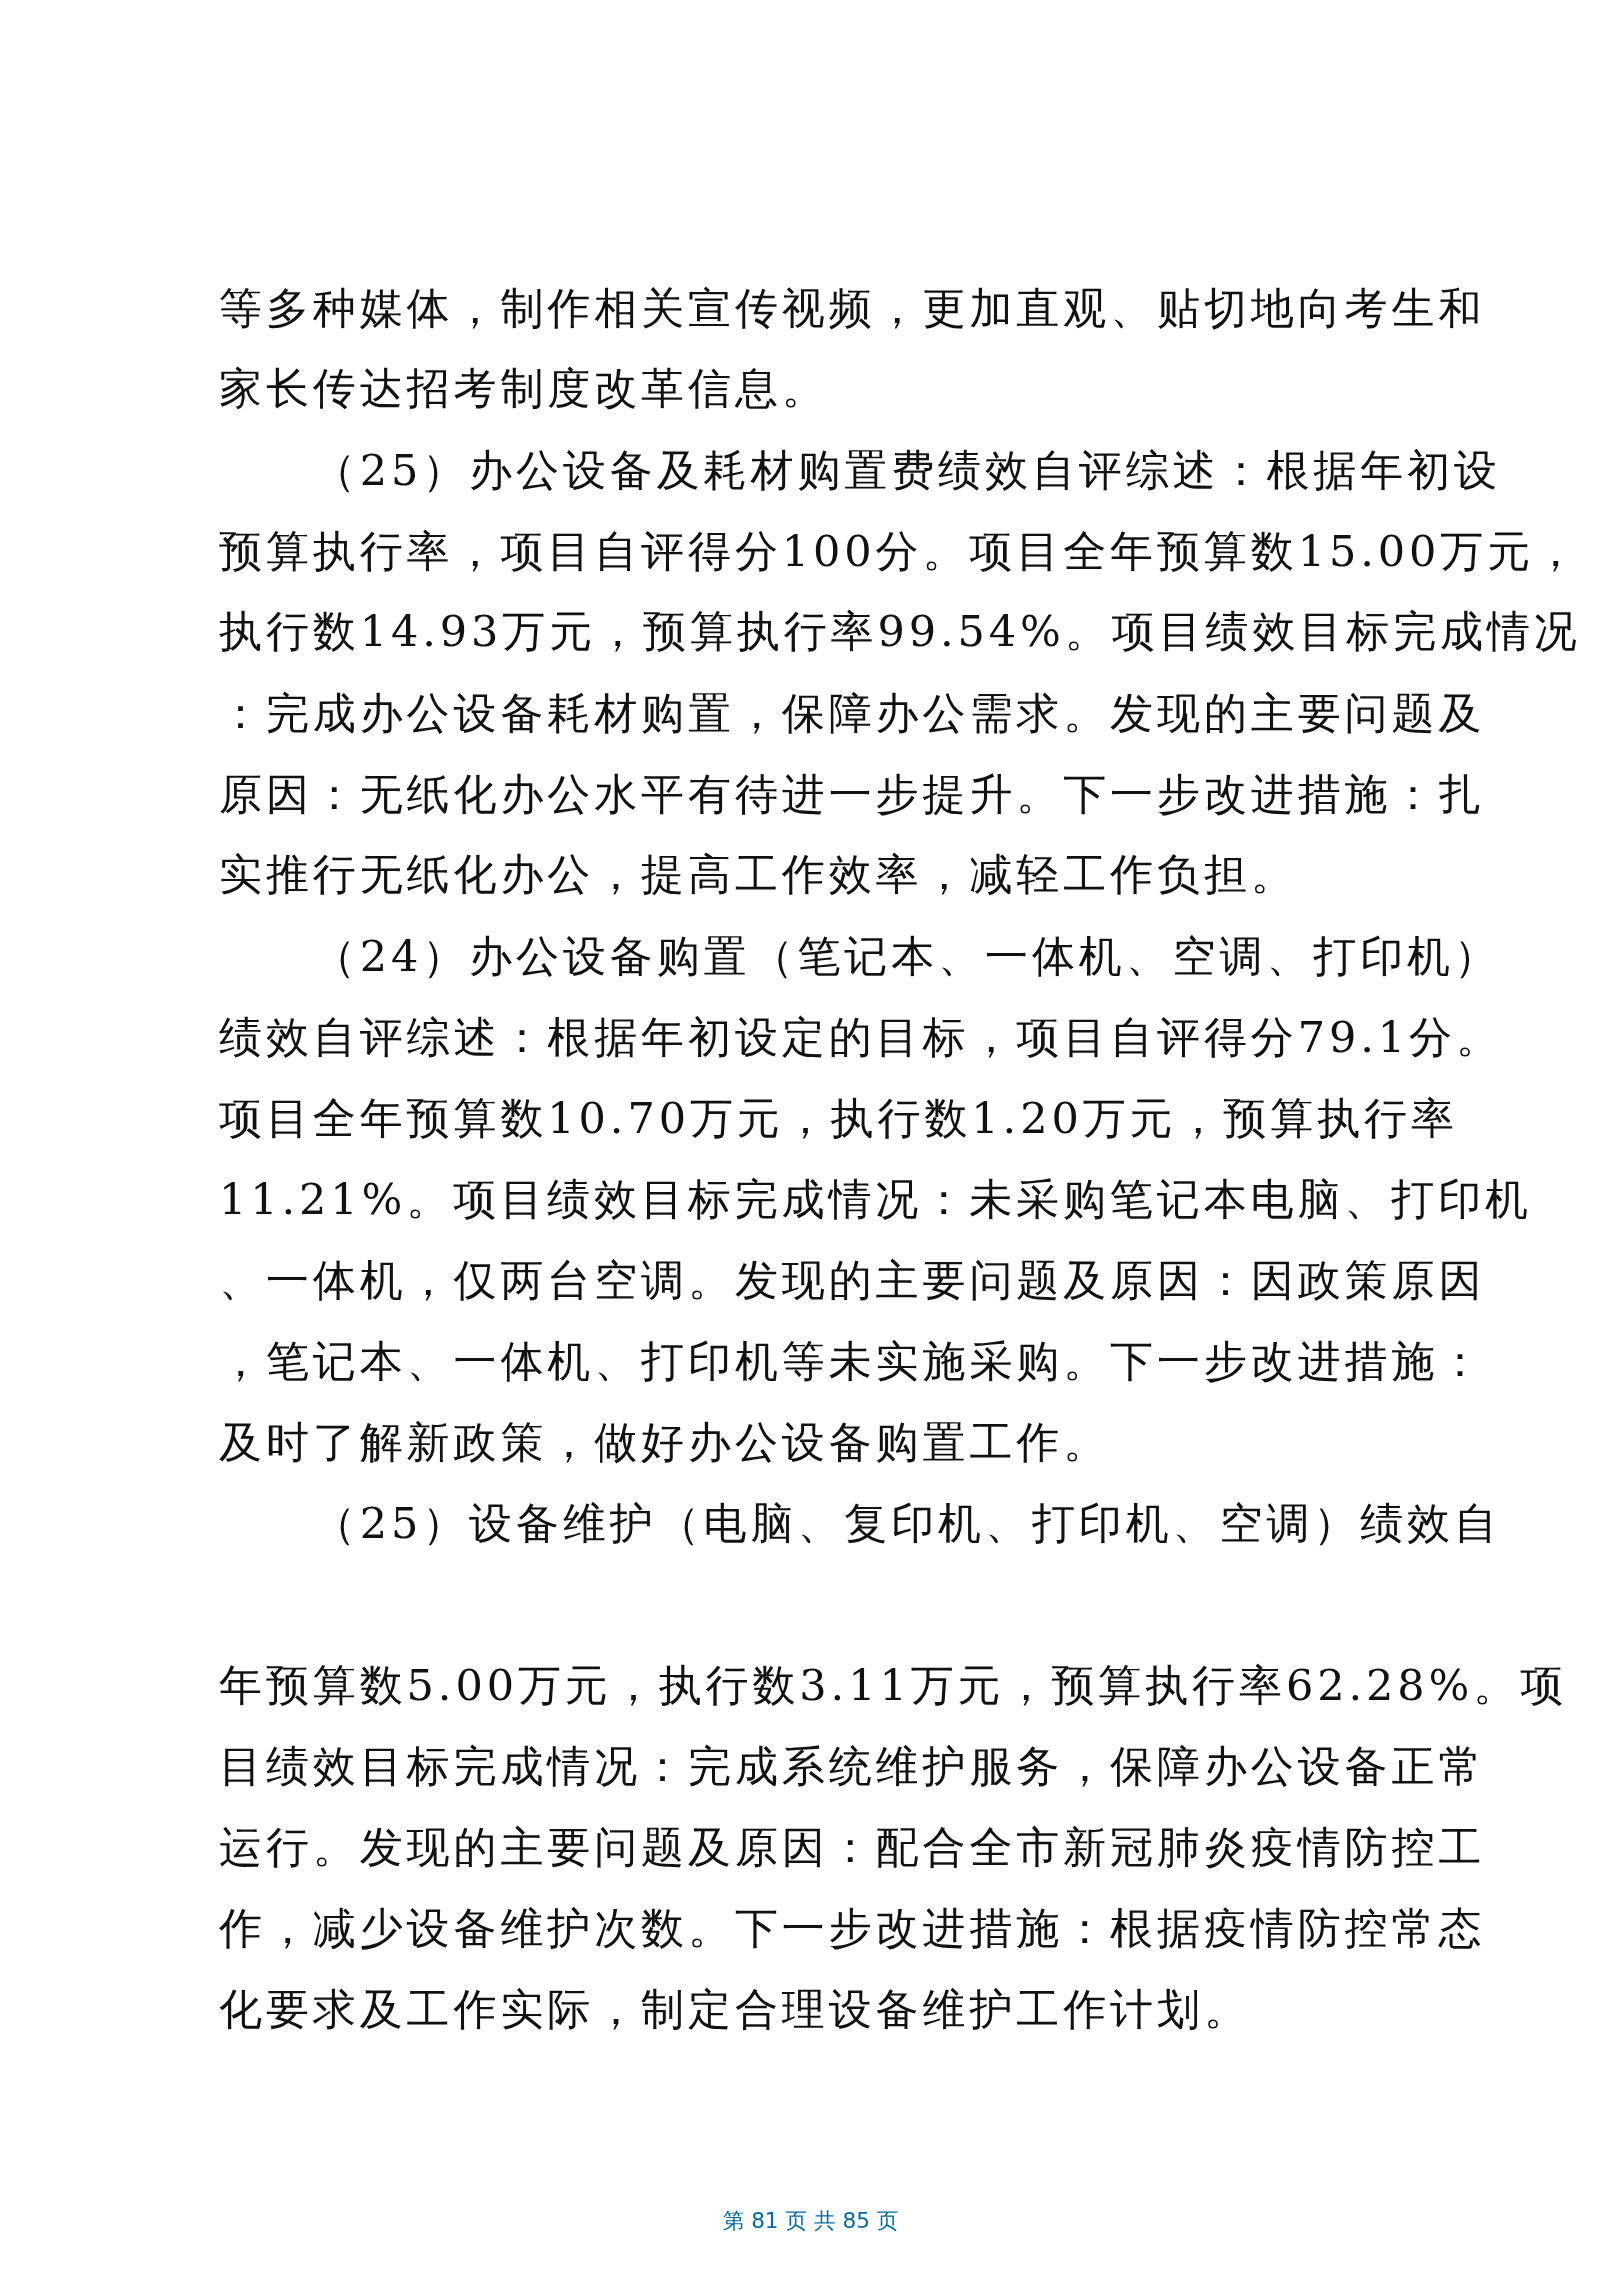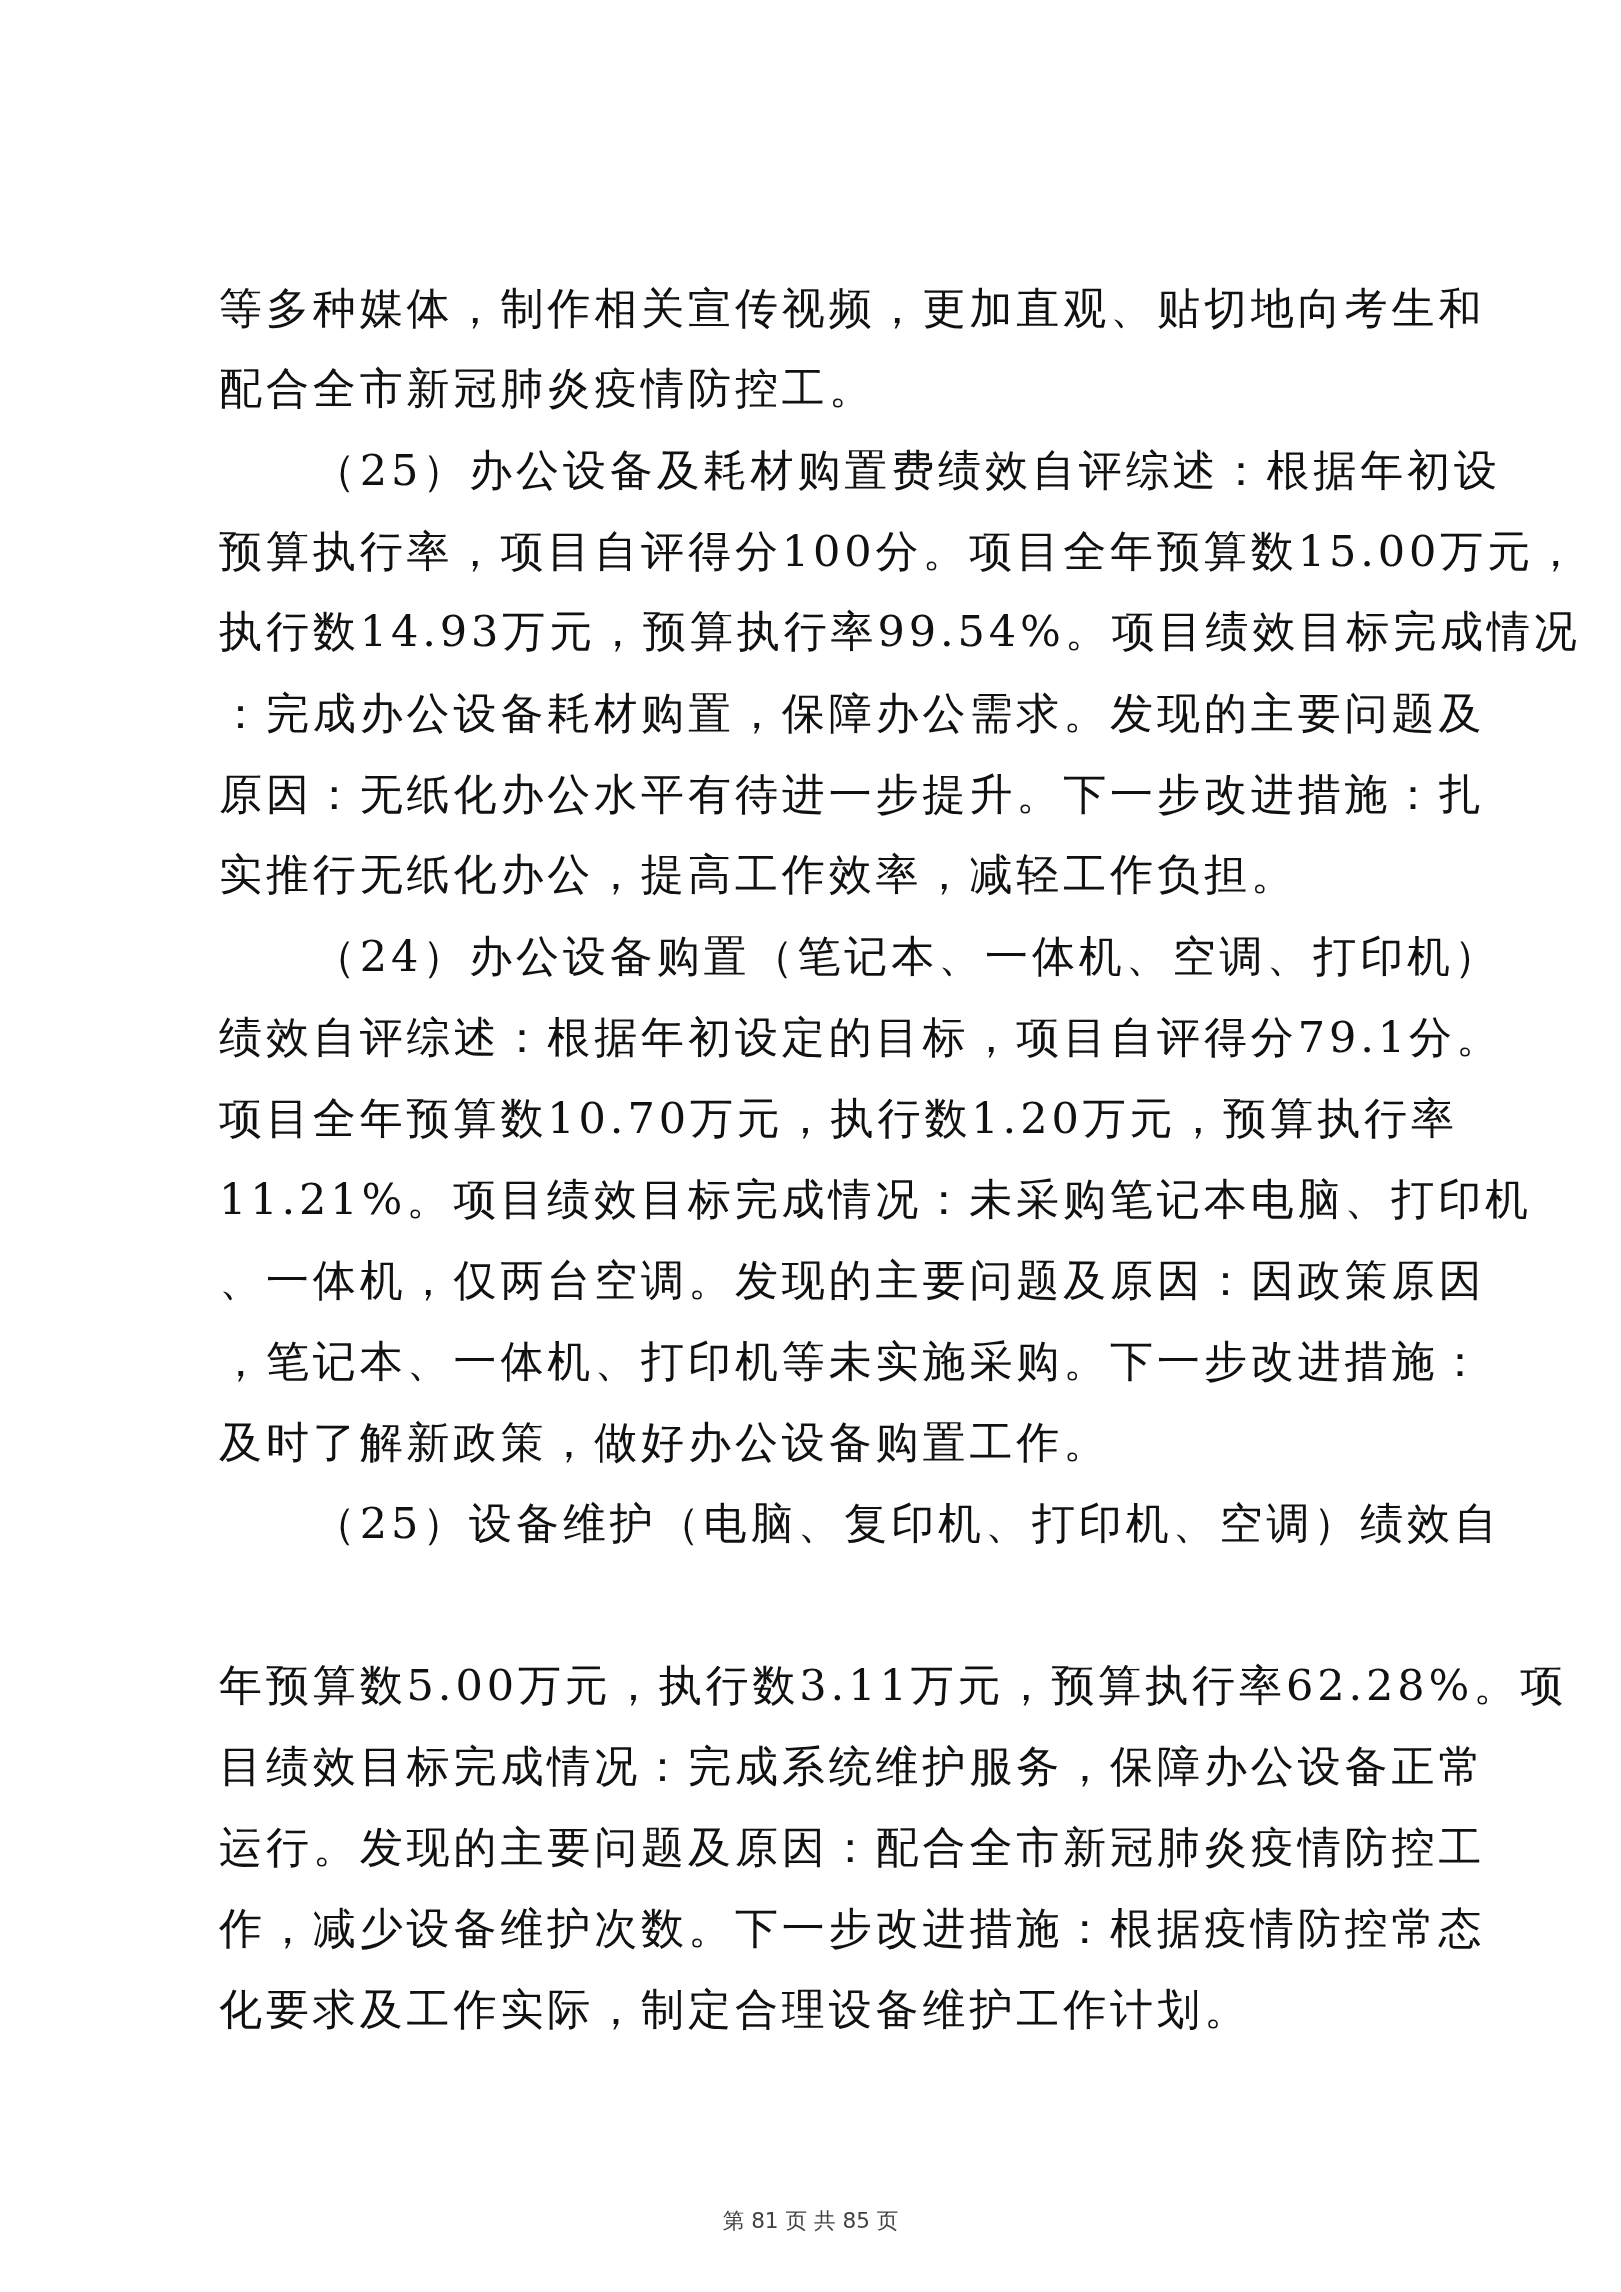--- a/index.html
+++ b/index.html
@@ -17,29 +17,29 @@
     white-space: nowrap;
     letter-spacing: 3.9px;
   }
   .footer {
     position: absolute;
     left: 0; width: 1621px;
     top: 2178px;
     text-align: center;
     font-family: "DejaVu Sans", "Liberation Sans", sans-serif;
     font-size: 21.6px;
-    color: #404040;
+    color: #0369a1;
   }
 </style>
 </head>
 <body>
 
 <div class="page">
   <div class="line" style="top:251px">等多种媒体，制作相关宣传视频，更加直观、贴切地向考生和</div>
-  <div class="line" style="top:331px">配合全市新冠肺炎疫情防控工。</div>
+  <div class="line" style="top:331px">家长传达招考制度改革信息。</div>
   <div class="line" style="top:413px">　　（25）办公设备及耗材购置费绩效自评综述：根据年初设</div>
   <div class="line" style="top:494px">预算执行率，项目自评得分100分。项目全年预算数15.00万元，</div>
   <div class="line" style="top:574px">执行数14.93万元，预算执行率99.54%。项目绩效目标完成情况</div>
   <div class="line" style="top:656px">：完成办公设备耗材购置，保障办公需求。发现的主要问题及</div>
   <div class="line" style="top:737px">原因：无纸化办公水平有待进一步提升。下一步改进措施：扎</div>
   <div class="line" style="top:817px">实推行无纸化办公，提高工作效率，减轻工作负担。</div>
   <div class="line" style="top:899px">　　（24）办公设备购置（笔记本、一体机、空调、打印机）</div>
   <div class="line" style="top:980px">绩效自评综述：根据年初设定的目标，项目自评得分79.1分。</div>
   <div class="line" style="top:1061px">项目全年预算数10.70万元，执行数1.20万元，预算执行率</div>
   <div class="line" style="top:1142px">11.21%。项目绩效目标完成情况：未采购笔记本电脑、打印机</div>

